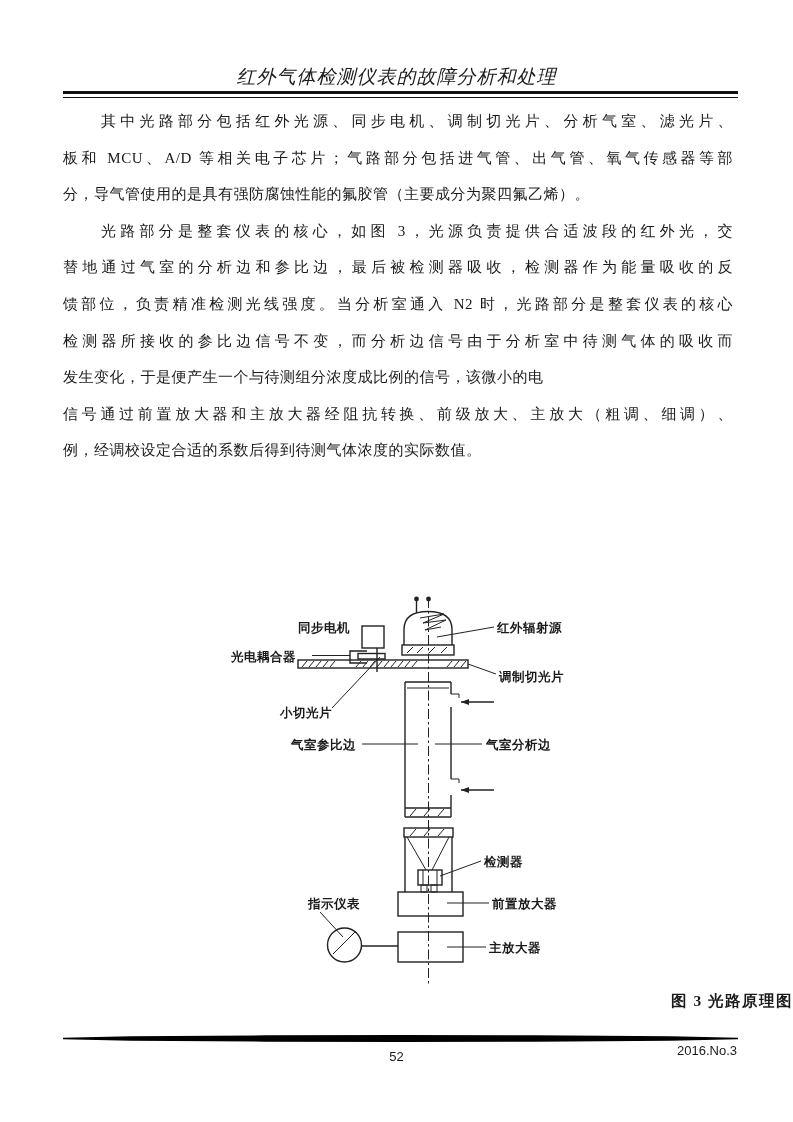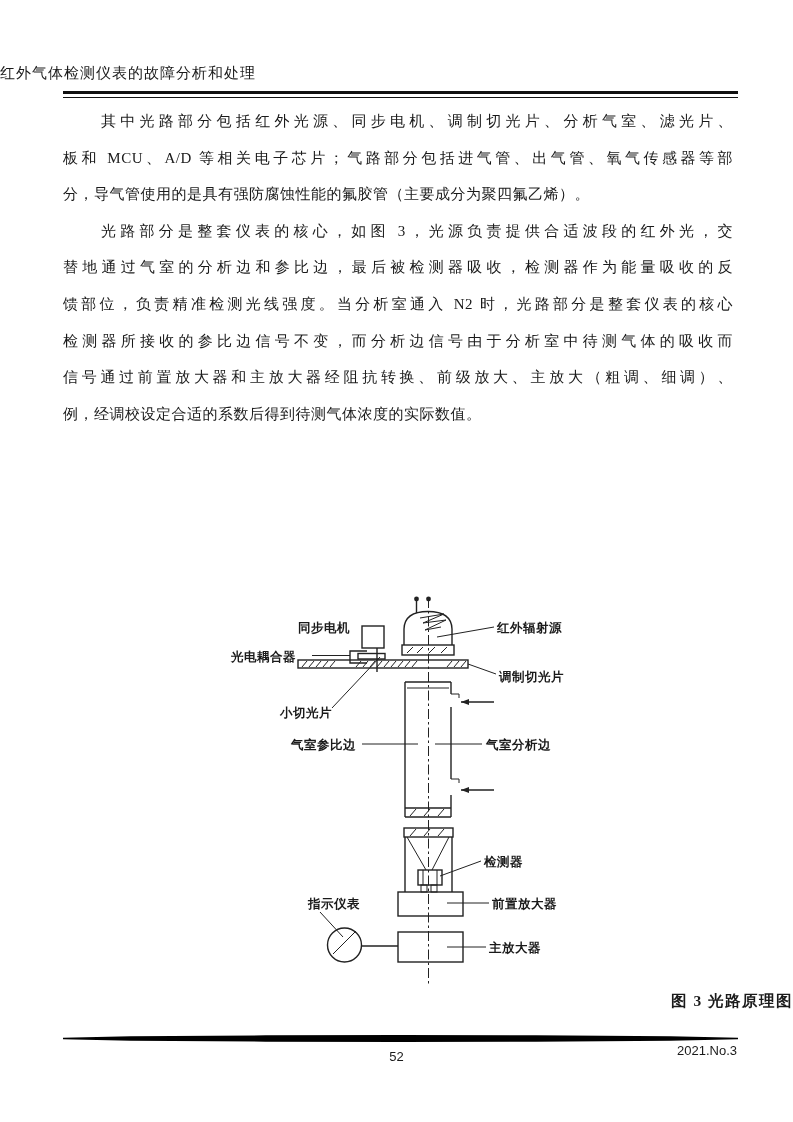--- a/index.html
+++ b/index.html
@@ -3,21 +3,21 @@
 <meta charset="utf-8">
 <style>
   html,body { margin:0; padding:0; background:#888; }
   .page {
     position:relative; width:793px; height:1122px; margin:0 auto;
     background:#ffffff; overflow:hidden;
     font-family:"Liberation Serif", serif; color:#1a1a1a;
   }
   .header-title {
     position:absolute; top:64px; left:0; width:100%;
-    text-align:left; font-size:15px; letter-spacing:1px;
+    text-align:center; font-size:19px; letter-spacing:1px;font-style:italic;
   }
   .header-rule {
     position:absolute; top:91px; left:63px; width:675px; height:7px;
     box-sizing:border-box;
     border-top:3px solid #111; border-bottom:1.4px solid #111;
   }
   .body-text {
     position:absolute; top:103px; left:63px; width:670px;
     font-size:15px; line-height:36.6px; letter-spacing:0.5px;
   }
@@ -64,20 +64,21 @@
   <div class="header-rule"></div>
 
   <div class="body-text">
     <div class="line jl indent">其中光路部分包括红外光源、同步电机、调制切光片、分析气室、滤光片、</div>
     <div class="line jl">板和 MCU、A/D 等相关电子芯片；气路部分包括进气管、出气管、氧气传感器等部</div>
     <div class="line">分，导气管使用的是具有强防腐蚀性能的氟胶管（主要成分为聚四氟乙烯）。</div>
     <div class="line jl indent">光路部分是整套仪表的核心，如图 3，光源负责提供合适波段的红外光，交</div>
     <div class="line jl">替地通过气室的分析边和参比边，最后被检测器吸收，检测器作为能量吸收的反</div>
     <div class="line jl">馈部位，负责精准检测光线强度。当分析室通入 N2 时，光路部分是整套仪表的核心</div>
     <div class="line jl">检测器所接收的参比边信号不变，而分析边信号由于分析室中待测气体的吸收而</div>
+    <div class="line">发生变化，于是便产生一个与待测组分浓度成比例的信号，该微小的电</div>
     <div class="line jl">信号通过前置放大器和主放大器经阻抗转换、前级放大、主放大（粗调、细调）、</div>
     <div class="line">例，经调校设定合适的系数后得到待测气体浓度的实际数值。</div>
   </div>
 
   <svg class="diagram-svg" width="793" height="410" viewBox="0 590 793 410">
 
     <g>
       <line x1="428.5" y1="598" x2="428.5" y2="985" stroke-dasharray="10 3 2.5 3" class="thin"></line>
     </g>
 
@@ -177,15 +178,15 @@
       <line x1="361.5" y1="946" x2="398" y2="946"></line>
       <line x1="320" y1="912" x2="343" y2="937" class="thin"></line>
       <text x="308" y="908">指示仪表</text>
     </g>
   </svg>
 
   <div class="figure-caption">图 3 光路原理图</div>
 
   <div class="footer-rule"></div>
   <div class="footer-page">52</div>
-  <div class="footer-issue">2021.No.3</div>
+  <div class="footer-issue">2016.No.3</div>
 
 </div>
 
 </body></html>

